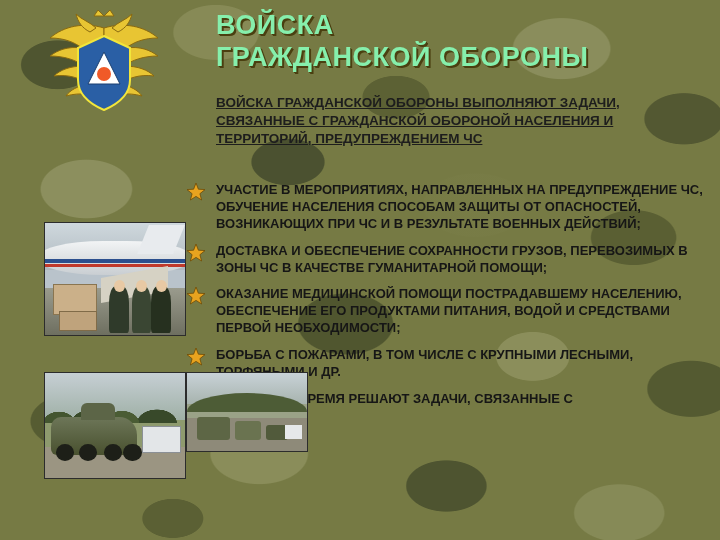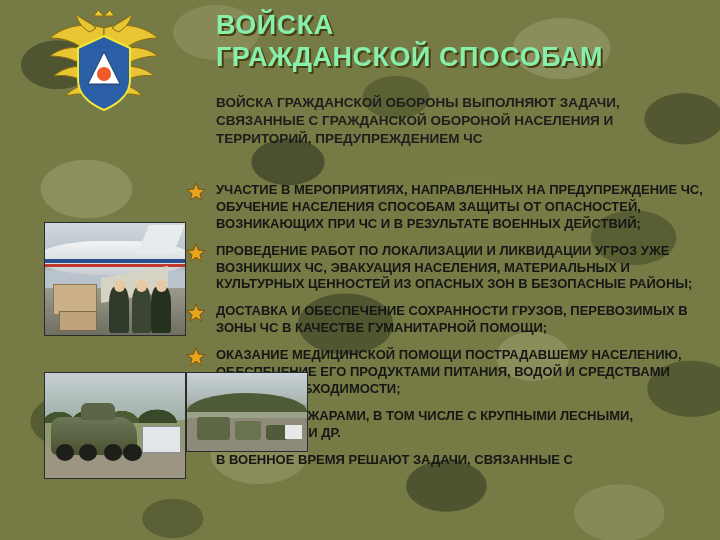--- a/index.html
+++ b/index.html
@@ -47,20 +47,21 @@
     position:absolute;left:216px;top:10px;width:500px;
     font-size:27px;font-weight:bold;line-height:1.18;
     color:#86efac;
     text-shadow:2px 2px 0 #4a3f10, 1px 1px 0 #4a3f10;
     letter-spacing:0.5px;
   }
   .subtitle{
     position:absolute;left:216px;top:94px;width:496px;
     font-size:13.5px;font-weight:bold;line-height:1.32;
     color:#1d1d1d;
+    text-decoration:underline;
   }
 
   
   .bullets{
     position:absolute;left:186px;top:182px;width:530px;
   }
   .bullet-row{
     position:relative;
     padding-left:30px;
     margin-bottom:10px;
@@ -152,45 +153,37 @@
 
       <path d="M66 28 L92 40 L92 72 C92 86 80 96 66 102 C52 96 40 86 40 72 L40 40 Z" fill="#2a5fa5" stroke="#f2e63a" stroke-width="2"></path>
 
       <path d="M66 44 L82 76 L50 76 Z" fill="#ffffff" stroke="#1b3f70" stroke-width="1"></path>
       <circle cx="66" cy="66" r="7" fill="#f05a28"></circle>
     </svg>
   </div>
 
   <div class="title">
     <div>ВОЙСКА</div>
-    <div>ГРАЖДАНСКОЙ СПОСОБАМ</div>
+    <div>ГРАЖДАНСКОЙ ОБОРОНЫ</div>
   </div>
 
   <div class="subtitle">ВОЙСКА ГРАЖДАНСКОЙ ОБОРОНЫ ВЫПОЛНЯЮТ ЗАДАЧИ, СВЯЗАННЫЕ С ГРАЖДАНСКОЙ ОБОРОНОЙ НАСЕЛЕНИЯ И ТЕРРИТОРИЙ, ПРЕДУПРЕЖДЕНИЕМ ЧС</div>
 
   <div class="bullets">
 
     <div class="bullet-row">
       <span class="star">
         <svg width="20" height="20" viewBox="0 0 20 20">
           <path d="M10 1 L12.4 7.2 L19 7.6 L13.9 11.7 L15.6 18 L10 14.4 L4.4 18 L6.1 11.7 L1 7.6 L7.6 7.2 Z" fill="#e8a31f" stroke="#6d4a05" stroke-width="0.8"></path>
         </svg>
       </span>
       <p>УЧАСТИЕ В МЕРОПРИЯТИЯХ, НАПРАВЛЕННЫХ НА ПРЕДУПРЕЖДЕНИЕ ЧС,
 ОБУЧЕНИЕ НАСЕЛЕНИЯ СПОСОБАМ ЗАЩИТЫ ОТ ОПАСНОСТЕЙ, ВОЗНИКАЮЩИХ ПРИ ЧС И В РЕЗУЛЬТАТЕ ВОЕННЫХ ДЕЙСТВИЙ;</p>
     </div>
 
-    <div class="bullet-row">
-      <span class="star">
-        <svg width="20" height="20" viewBox="0 0 20 20">
-          <path d="M10 1 L12.4 7.2 L19 7.6 L13.9 11.7 L15.6 18 L10 14.4 L4.4 18 L6.1 11.7 L1 7.6 L7.6 7.2 Z" fill="#e8a31f" stroke="#6d4a05" stroke-width="0.8"></path>
-        </svg>
-      </span>
-      <p>ПРОВЕДЕНИЕ РАБОТ ПО ЛОКАЛИЗАЦИИ И ЛИКВИДАЦИИ УГРОЗ УЖЕ ВОЗНИКШИХ ЧС,  ЭВАКУАЦИЯ НАСЕЛЕНИЯ, МАТЕРИАЛЬНЫХ И КУЛЬТУРНЫХ ЦЕННОСТЕЙ ИЗ ОПАСНЫХ ЗОН В БЕЗОПАСНЫЕ РАЙОНЫ;</p>
-    </div>
 
     <div class="bullet-row">
       <span class="star">
         <svg width="20" height="20" viewBox="0 0 20 20">
           <path d="M10 1 L12.4 7.2 L19 7.6 L13.9 11.7 L15.6 18 L10 14.4 L4.4 18 L6.1 11.7 L1 7.6 L7.6 7.2 Z" fill="#e8a31f" stroke="#6d4a05" stroke-width="0.8"></path>
         </svg>
       </span>
       <p>ДОСТАВКА И ОБЕСПЕЧЕНИЕ СОХРАННОСТИ ГРУЗОВ, ПЕРЕВОЗИМЫХ В  ЗОНЫ ЧС В КАЧЕСТВЕ ГУМАНИТАРНОЙ ПОМОЩИ;</p>
     </div>
 

